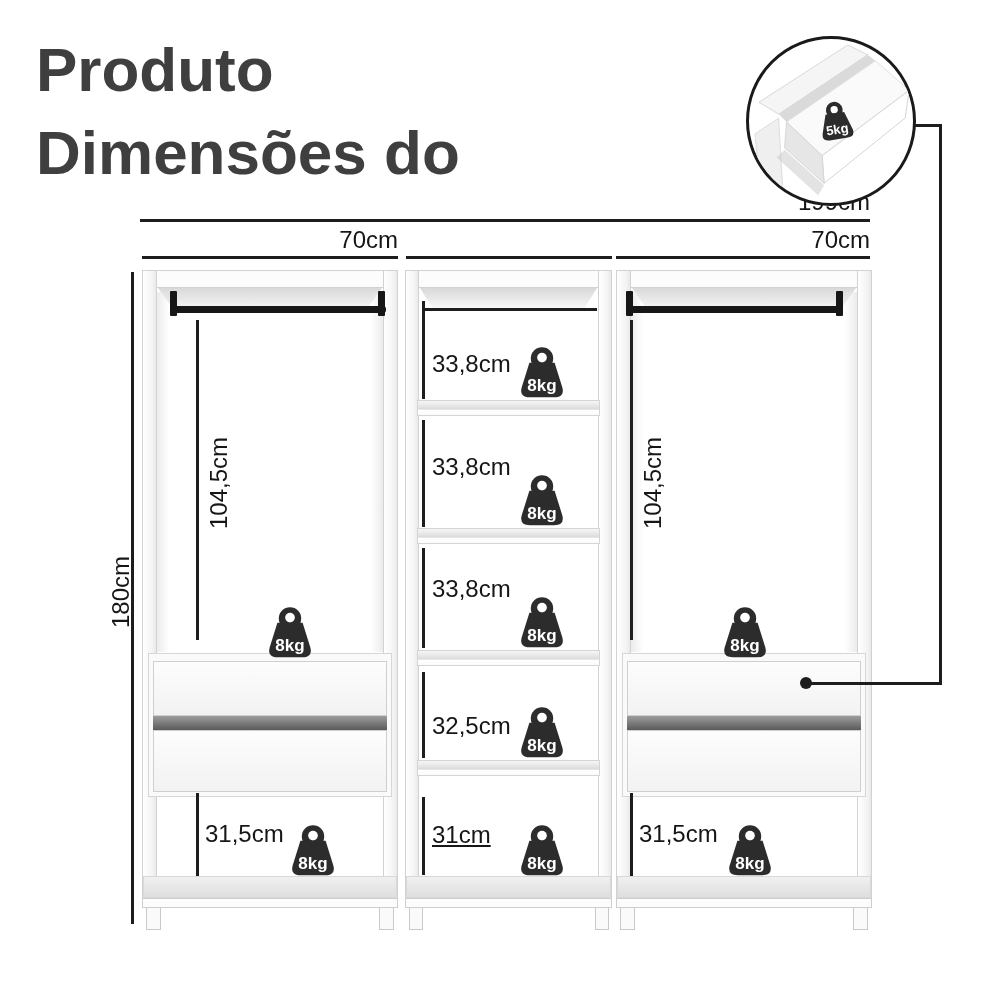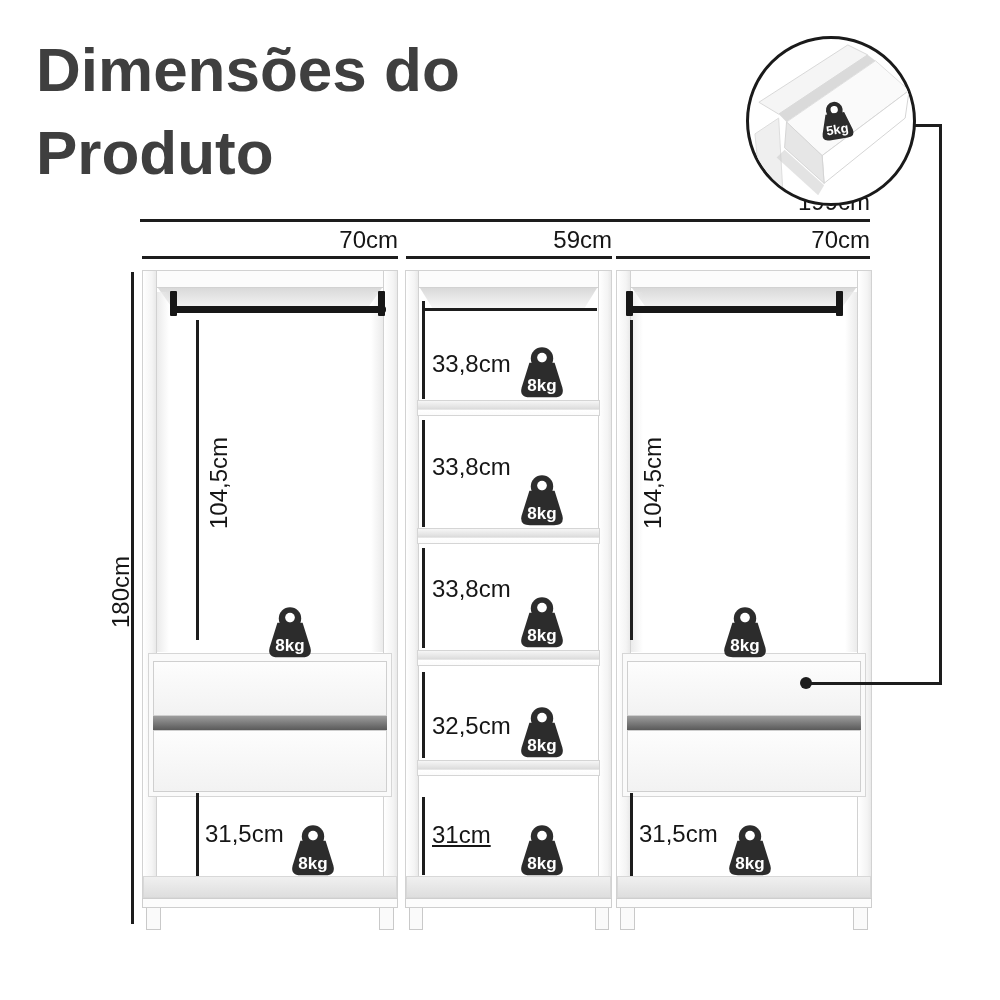--- a/index.html
+++ b/index.html
@@ -39,22 +39,22 @@
   .inset-circle{position:absolute;left:746px;top:36px;width:170px;height:170px;border:3px solid #1a1a1a;border-radius:50%;background:#fff;overflow:hidden;box-sizing:border-box;}
   .leader{position:absolute;background:#1d1d1d;}
   .leader-dot{position:absolute;width:12px;height:12px;border-radius:50%;background:#1d1d1d;}
 </style>
 </head>
 <body>
 
 <div id="stage">
 
   <div class="title">
+    <div>Produto</div>
     <div>Dimensões do</div>
-    <div>Produto</div>
   </div>
 
   <div class="topbar" style="left:142px;top:270px;width:256px;height:18px;"></div>
   <div class="topshade" style="left:158px;top:288px;width:224px;height:22px;"></div>
   <div class="post" style="left:142px;top:270px;width:15px;height:634px;"></div>
   <div class="post" style="left:383px;top:270px;width:15px;height:634px;"></div>
   <div class="sideshade-l" style="left:157px;top:292px;width:12px;height:360px;"></div>
   <div class="sideshade-r" style="left:371px;top:292px;width:12px;height:360px;"></div>
   <div class="bracket" style="left:170px;top:291px;width:7px;height:25px;"></div>
   <div class="bracket" style="left:378px;top:291px;width:7px;height:25px;"></div>
@@ -98,21 +98,20 @@
   <div class="bshelf-front" style="left:616px;top:898px;width:256px;height:10px;"></div>
   <div class="leg" style="left:620px;top:908px;width:15px;height:22px;"></div>
   <div class="leg" style="left:853px;top:908px;width:15px;height:22px;"></div>
 
   <div class="mlabel tcenter" style="left:140px;top:188px;width:730px;">199cm</div>
   <div class="hline" style="left:140px;top:219px;width:730px;"></div>
 
   <div class="mlabel tcenter" style="left:142px;top:226px;width:256px;">70cm</div>
   <div class="hline" style="left:142px;top:256px;width:256px;"></div>
 
-  <div class="mlabel tcenter" style="left:406px;top:226px;width:206px;">59cm</div>
   <div class="hline" style="left:406px;top:256px;width:206px;"></div>
 
   <div class="mlabel tcenter" style="left:616px;top:226px;width:254px;">70cm</div>
   <div class="hline" style="left:616px;top:256px;width:254px;"></div>
 
   <div class="vline" style="left:131px;top:272px;height:652px;"></div>
   <div class="mlabel rot" style="left:121px;top:592px;">180cm</div>
 
   <div class="vline" style="left:196px;top:320px;height:320px;"></div>
   <div class="mlabel rot" style="left:219px;top:483px;">104,5cm</div>

